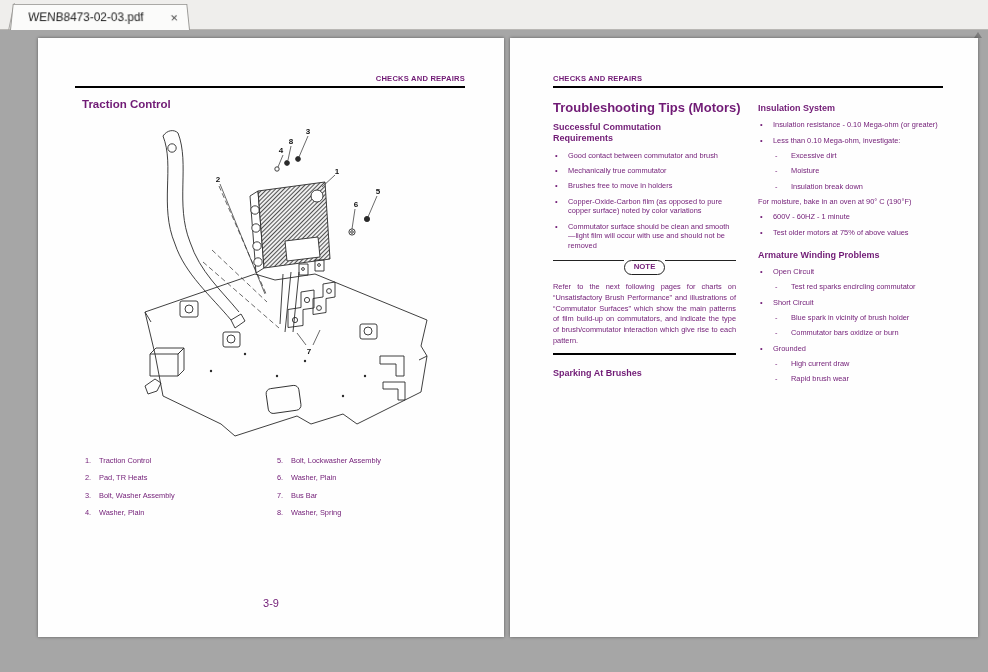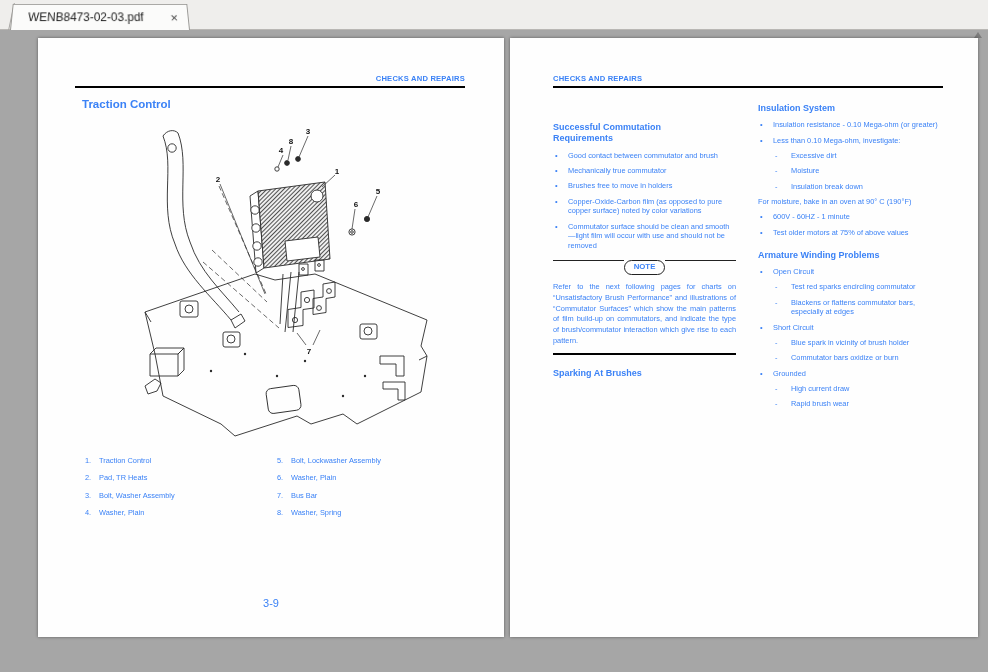--- a/index.html
+++ b/index.html
@@ -17,21 +17,21 @@
   .tab-close { font-size:13px; color:#444; margin-left:8px; cursor:pointer; line-height:1; }
   .ghost-tab { position:absolute; left:-6px; top:3px; width:18px; height:27px;
     border-right:1px solid #a8a6a3; transform:skewX(-12deg); }
 
   
   .docarea { position:absolute; left:0; top:30px; width:988px; height:615px; background:#a6a6a6; }
   .scroll-up { position:absolute; right:6px; top:2px; width:0; height:0;
     border-left:4px solid transparent; border-right:4px solid transparent;
     border-bottom:6px solid #7c7c7c; }
   .page { position:absolute; top:8px; height:599px; background:#fefefe;
-    box-shadow:0 0 3px rgba(0,0,0,.45); color:#3b82f6; }
+    box-shadow:0 0 3px rgba(0,0,0,.45); color:#701a75; }
   .page-left  { left:38px;  width:466px; }
   .page-right { left:510px; width:468px; }
 
   .hdr { position:absolute; font-size:7.6px; font-weight:bold; letter-spacing:.2px;
     padding-bottom:3px; border-bottom:2.2px solid #000; width:390px; }
   .hdr.right-align { text-align:right; }
   .pgnum { position:absolute; left:0; right:0; bottom:28px; text-align:center; font-size:11px; }
 
   
   .lp-title { position:absolute; left:44px; top:60px; font-size:11.5px; font-weight:bold; }
@@ -245,20 +245,21 @@
           <span>Washer, Spring</span>
           </div>
       </div>
     </div>
 
     <div class="pgnum">3-9</div>
   </div>
 
   <div class="page page-right">
     <div class="hdr" style="left:43px; top:36px;">CHECKS AND REPAIRS</div>
+    <div class="rp-title">Troubleshooting Tips (Motors)</div>
 
     <div class="col col-l">
       <div class="subhead narrow">Successful Commutation Requirements</div>
       <ul class="blist">
         <li class="b">Good contact between commutator and brush</li>
         <li class="b">Mechanically true commutator</li>
         <li class="b">Brushes free to move in holders</li>
         <li class="b">Copper-Oxide-Carbon film (as opposed to pure copper surface) noted by color variations</li>
         <li class="b">Commutator surface should be clean and smooth—light film will occur with use and should not be removed</li>
       </ul>
@@ -280,21 +281,20 @@
         <li class="d">Moisture</li>
         <li class="d">Insulation break down</li>
         <li class="p">For moisture, bake in an oven at 90° C (190°F)</li>
         <li class="b">600V - 60HZ - 1 minute</li>
         <li class="b">Test older motors at 75% of above values</li>
       </ul>
       <div class="subhead gap12">Armature Winding Problems</div>
       <ul class="blist">
         <li class="b">Open Circuit</li>
         <li class="d">Test red sparks encircling commutator</li>
-        <li class="d">Blackens or flattens commutator bars, especially at edges</li>
         <li class="b">Short Circuit</li>
         <li class="d">Blue spark in vicinity of brush holder</li>
         <li class="d">Commutator bars oxidize or burn</li>
         <li class="b">Grounded</li>
         <li class="d">High current draw</li>
         <li class="d">Rapid brush wear</li>
       </ul>
     </div>
 
   </div>

